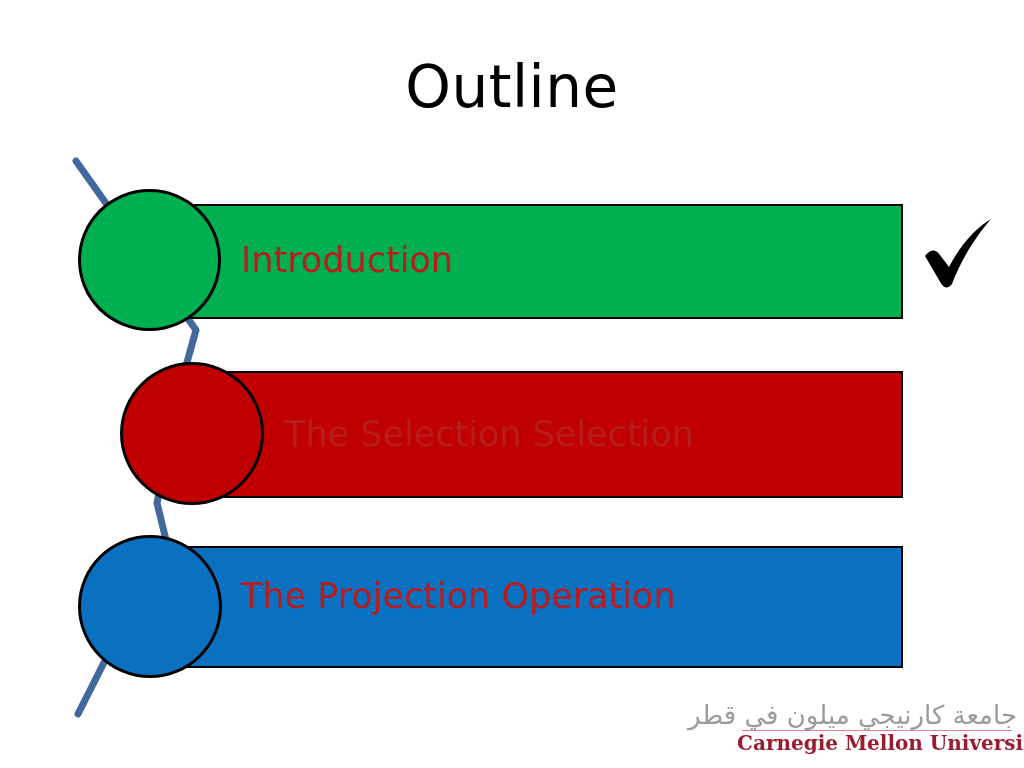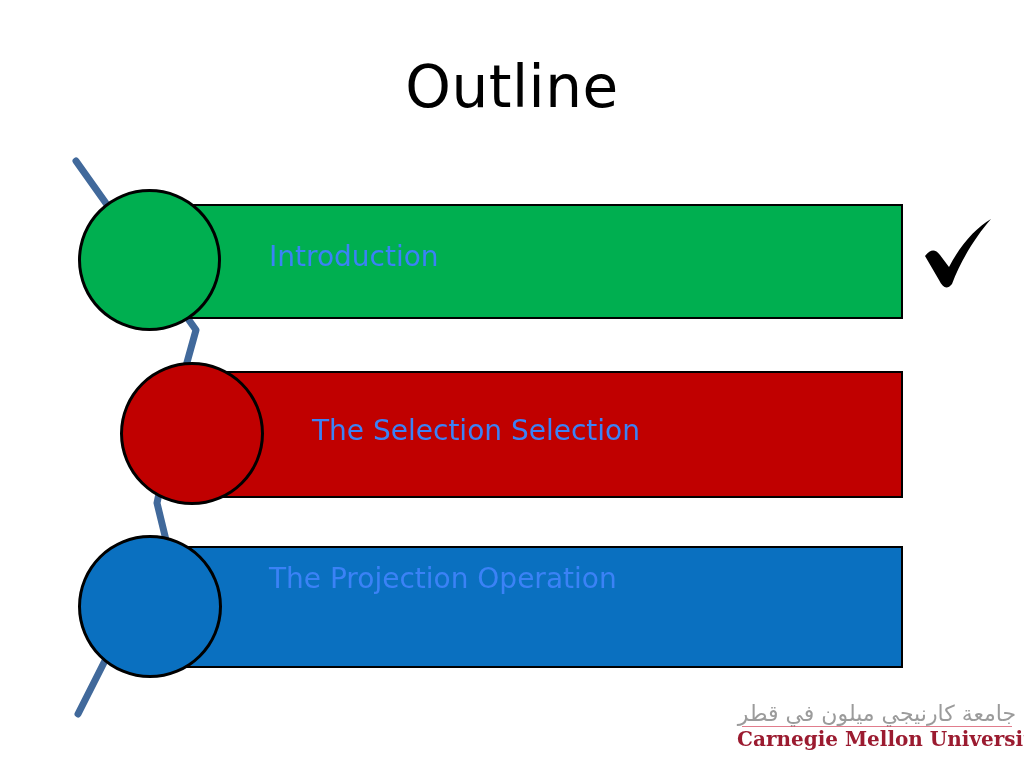--- a/index.html
+++ b/index.html
@@ -47,26 +47,25 @@
   .outline-row {
     position: absolute;
   }
   .bar {
     position: absolute;
     border: 2px solid #000000;
     box-sizing: border-box;
   }
   .bar-label {
     position: absolute;
-    color: #3b82f6;
+    color: #b91c1c;
     font-family: "DejaVu Sans", sans-serif;
-    font-size: 28px;
+    font-size: 35px;
     font-weight: 400;
     white-space: nowrap;
-    margin-left: 28px;
   }
   .circle {
     position: absolute;
     border: 3px solid #000000;
     border-radius: 50%;
     box-sizing: border-box;
   }
 
   
   #bar-introduction {
@@ -97,21 +96,21 @@
   
   #bar-projection {
     left: 150px;  top: 546px;  width: 753px;  height: 122px;
     background: #0A70C0;
   }
   #circle-projection {
     left: 78px;   top: 535px;  width: 144px;  height: 143px;
     background: #0A70C0;
   }
   #label-projection {
-    left: 241px;  top: 562px;
+    left: 241px;  top: 576px;
   }
 
   
   #check-mark {
     position: absolute;
     left: 921px;
     top: 216px;
     width: 74px;
     height: 78px;
   }
@@ -120,21 +119,21 @@
   #cmuq-logo {
     position: absolute;
     left: 737px;
     top: 702px;
     width: 280px;
     height: 52px;
     text-align: center;
   }
   #cmuq-arabic {
     font-family: "DejaVu Sans", sans-serif;
-    font-size: 22px;
+    font-size: 26px;
     color: #9b9b9b;
     line-height: 1.05;
     direction: rtl;
     letter-spacing: 1px;
     white-space: nowrap;
   }
   #cmuq-rule {
     width: 270px;
     height: 1px;
     background: #c8102e;

